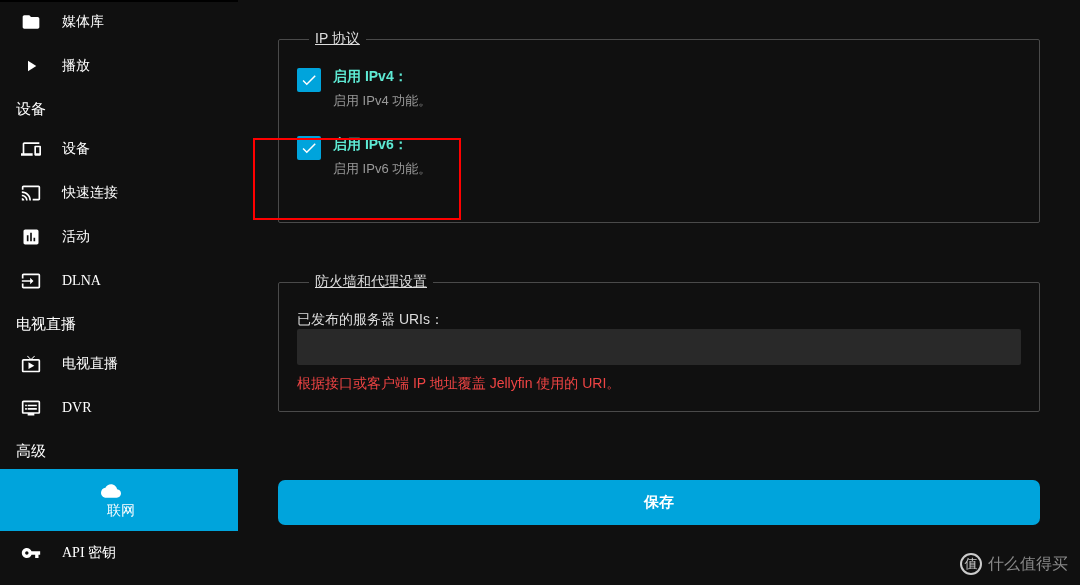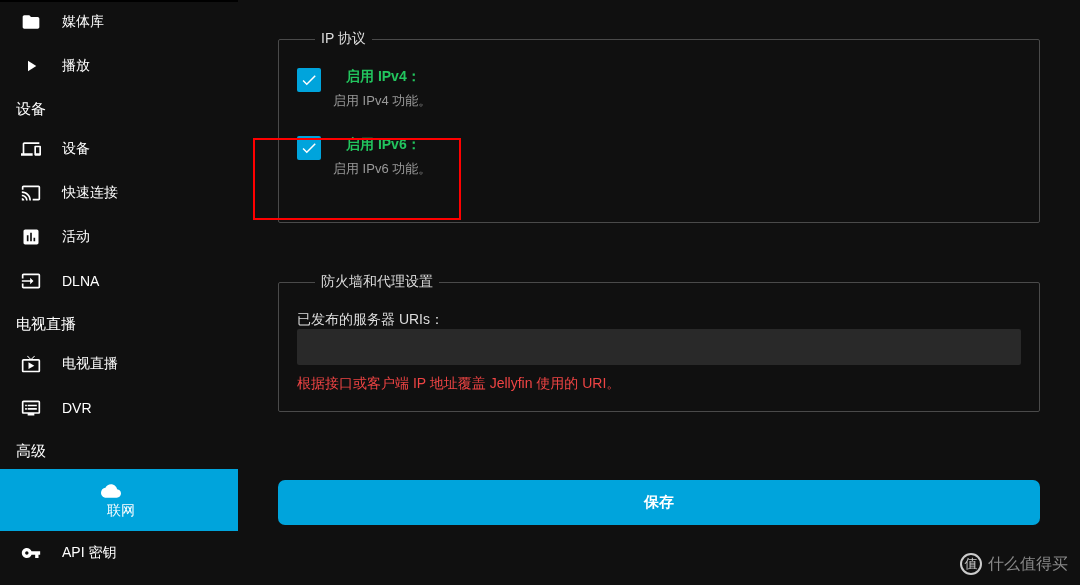--- a/index.html
+++ b/index.html
@@ -35,20 +35,21 @@
       font-weight: 500;
       color: #fff;
     }
     .sidebar-item {
       display: flex;
       align-items: center;
       padding: 11px 16px 11px 20px;
       cursor: pointer;
       color: #fff;
       font-size: 14px;
+      font-family: Liberation Serif, serif;
     }
     .sidebar-item.active {
       background: #00a4dc;
       flex-direction: column;
     }
     .sidebar-item .icon {
       width: 22px;
       height: 22px;
       margin-right: 20px;
       display: flex;
@@ -80,23 +81,24 @@
       border-radius: 2px;
       padding: 20px 18px 18px;
       margin-bottom: 40px;
       position: relative;
     }
     fieldset.firewall {
       margin-top: 50px;
     }
     legend {
       padding: 0 6px;
-      margin-left: 18px;
+      margin-left: 12px;
       font-size: 14px;
       color: #ddd;
+      text-decoration: underline;
     }
     .check-row {
       display: flex;
       align-items: flex-start;
       margin-bottom: 26px;
       position: relative;
     }
     .check-row:last-child { margin-bottom: 8px; }
     .checkbox {
       width: 24px;
@@ -106,23 +108,22 @@
       display: flex;
       align-items: center;
       justify-content: center;
       margin-right: 12px;
       flex-shrink: 0;
       cursor: pointer;
     }
     .check-text .lbl {
       font-size: 14px;
       font-weight: 600;
-      color: #22c55e;
+      color: #5eead4;
       margin-bottom: 6px;
-      margin-left: 13px;
     }
     .check-text .desc {
       font-size: 13px;
       color: #999;
     }
     .highlight-box {
       position: absolute;
       border: 2px solid #ff0000;
       top: 90px;
       left: -26px;

